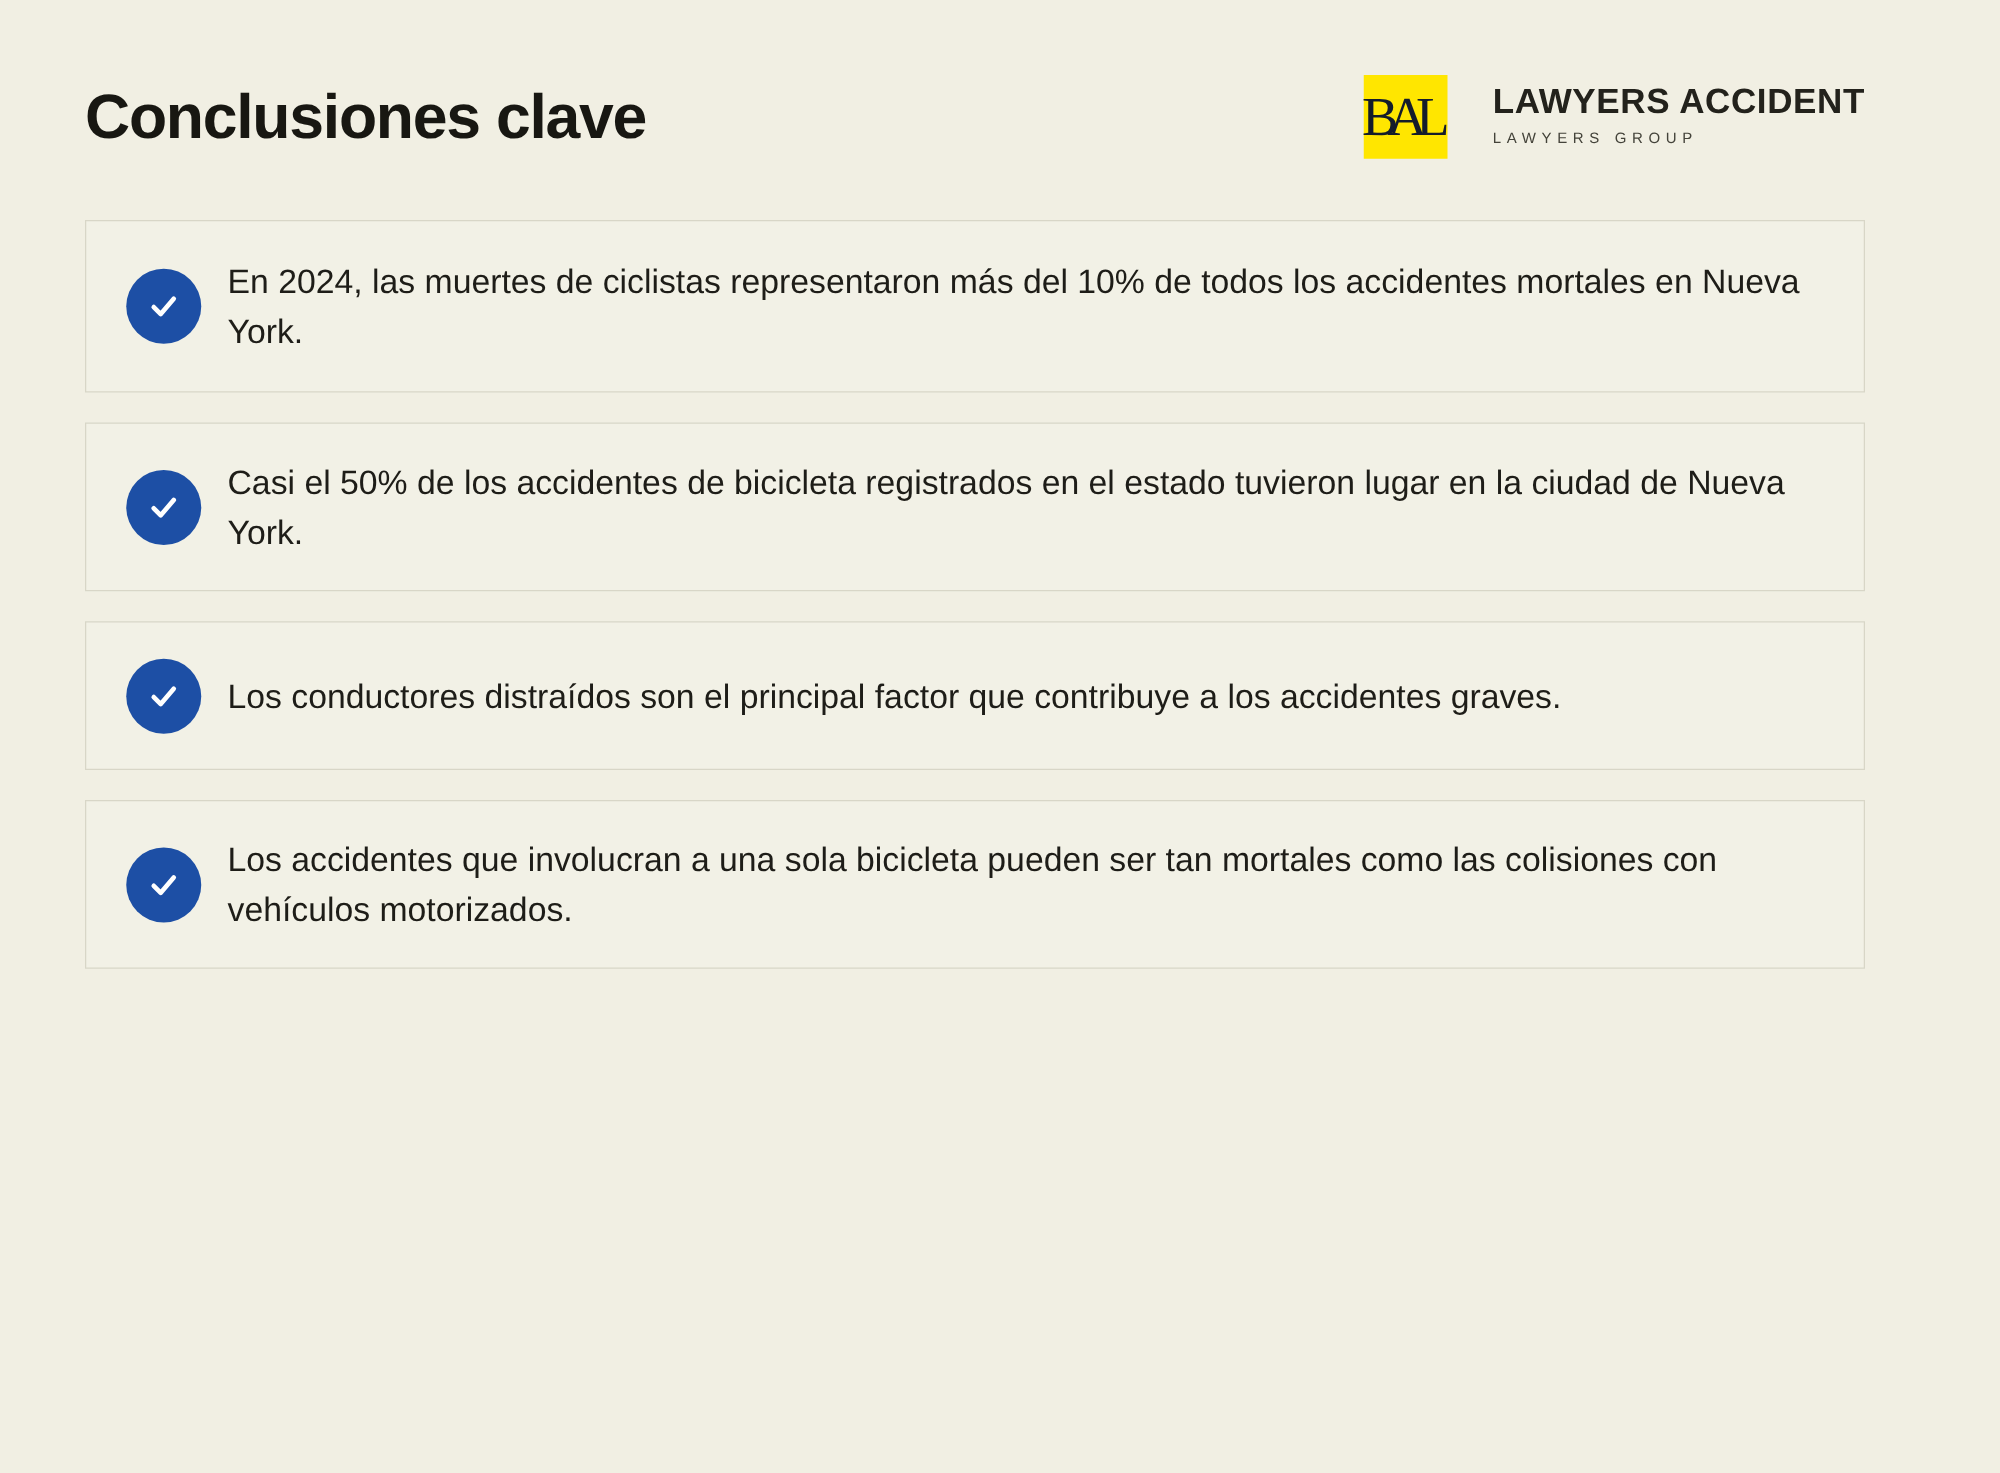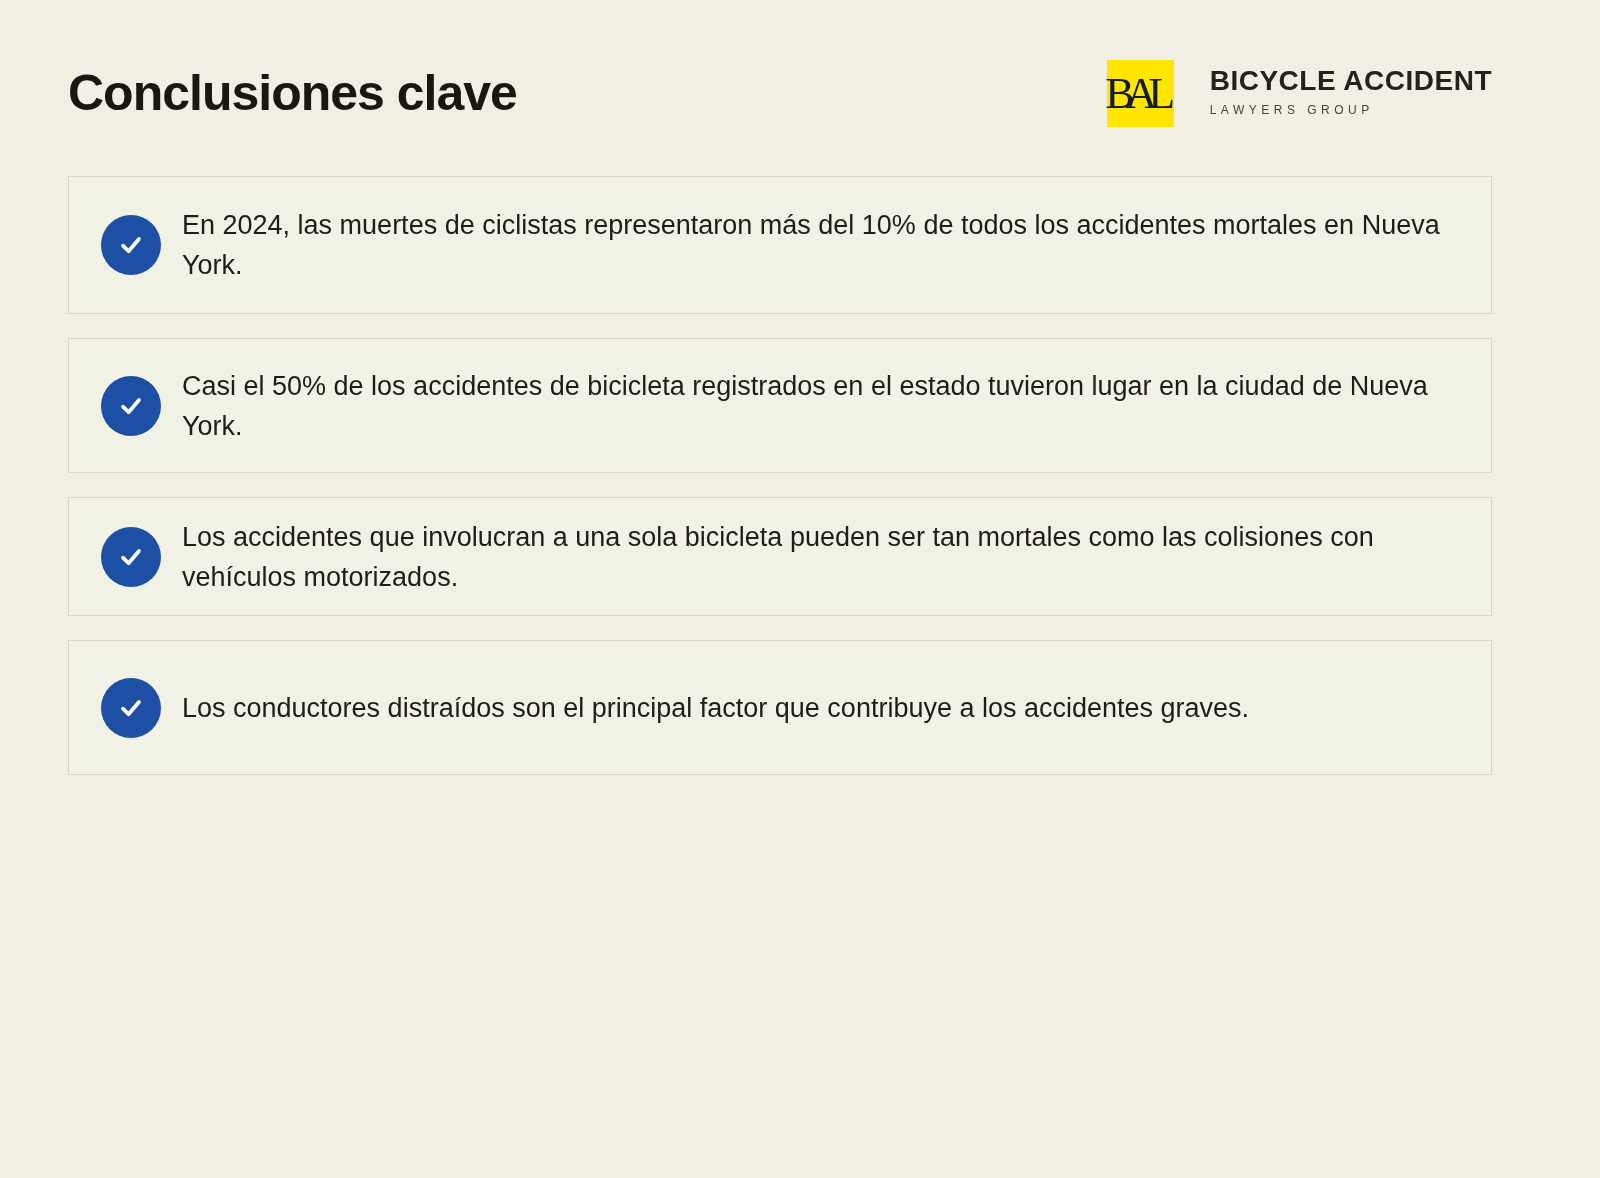--- a/index.html
+++ b/index.html
@@ -89,21 +89,21 @@
 <div class="page">
 
   <div class="header">
     <h1 class="page-title">Conclusiones clave</h1>
 
     <div class="logo">
       <div class="logo-box">
         <span class="logo-monogram">BAL</span>
       </div>
       <div class="logo-text">
-        <span class="logo-name">BICYCLE ACCIDENT</span>
+        <span class="logo-name">LAWYERS ACCIDENT</span>
         <span class="logo-sub">LAWYERS GROUP</span>
       </div>
     </div>
   </div>
 
   <div class="cards">
 
     <div class="card">
       <span class="check-circle">
         <svg viewBox="0 0 24 24">
@@ -121,28 +121,28 @@
       </span>
       <p class="card-text">Casi el 50% de los accidentes de bicicleta registrados en el estado tuvieron lugar en la ciudad de Nueva York.</p>
     </div>
 
     <div class="card">
       <span class="check-circle">
         <svg viewBox="0 0 24 24">
             <path d="M6 12.5l4.2 4.2L18 7.5" fill="none" stroke="#ffffff" stroke-width="2.8" stroke-linecap="round" stroke-linejoin="round"></path>
           </svg>
       </span>
-      <p class="card-text">Los accidentes que involucran a una sola bicicleta pueden ser tan mortales como las colisiones con vehículos motorizados.</p>
+      <p class="card-text">Los conductores distraídos son el principal factor que contribuye a los accidentes graves.</p>
     </div>
 
     <div class="card">
       <span class="check-circle">
         <svg viewBox="0 0 24 24">
             <path d="M6 12.5l4.2 4.2L18 7.5" fill="none" stroke="#ffffff" stroke-width="2.8" stroke-linecap="round" stroke-linejoin="round"></path>
           </svg>
       </span>
-      <p class="card-text">Los conductores distraídos son el principal factor que contribuye a los accidentes graves.</p>
+      <p class="card-text">Los accidentes que involucran a una sola bicicleta pueden ser tan mortales como las colisiones con vehículos motorizados.</p>
     </div>
 
 
 
   </div>
 </div>
 
 </body></html>

